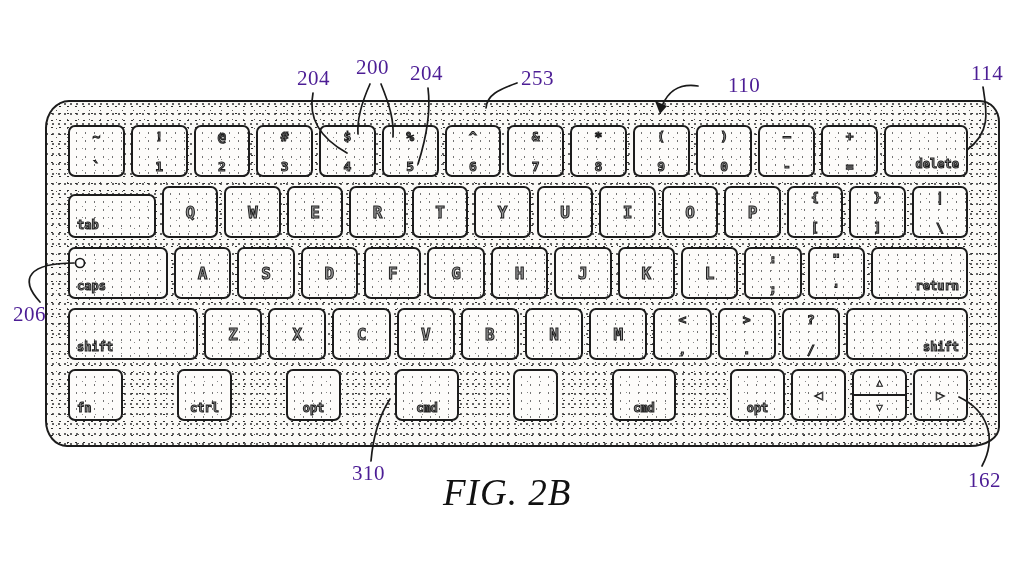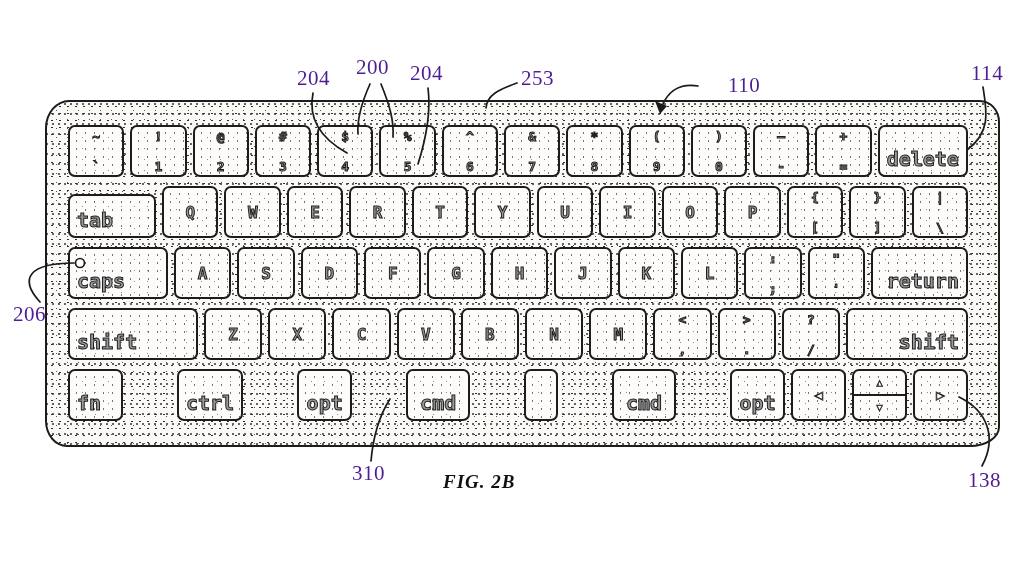--- a/index.html
+++ b/index.html
@@ -39,21 +39,21 @@
     -webkit-text-stroke:1px #1d1d1d;
   }
   
   .w-delete{flex:0 0 84px;} .w-tab{flex:0 0 88px;margin-top:8px;} .w-caps{flex:0 0 100px;}
   .w-return{flex:0 0 97px;} .w-shiftl{flex:0 0 130px;} .w-shiftr{flex:0 0 122px;}
   .w-mod{flex:0 0 55px;} .w-cmd{flex:0 0 64px;} .w-space{flex:1 1 auto;}
   
   .k-sym{justify-content:space-between;padding:3px 0 2px 0;font-size:13px;line-height:13px;}
   .k-letter span{font-size:16px;}
   .k-arrow span{font-size:15px;-webkit-text-stroke:0.6px #1d1d1d;}
-  .k-label{justify-content:flex-end;padding:0 7px 4px 7px;font-size:20px;align-items:center;flex-direction:row;}
+  .k-label{justify-content:flex-end;padding:0 7px 4px 7px;font-size:12px;align-items:center;flex-direction:row;}
   .k-label.al-left{justify-content:flex-start;align-items:flex-end;}
   .k-label.al-right{justify-content:flex-end;align-items:flex-end;}
   .k-label.al-center{justify-content:center;align-items:flex-end;margin-left:48px;}
   .k-split{padding:0;justify-content:stretch;}
   .k-split .half{flex:1 1 0;width:100%;display:flex;align-items:center;justify-content:center;
     font-size:11px;-webkit-text-stroke:0.5px #1d1d1d;}
   .k-split .half2{border-top:2px solid #1c1c1c;}
   
   #leaders{position:absolute;left:0;top:0;pointer-events:none;}
   
@@ -63,22 +63,22 @@
     letter-spacing:0.5px;
   }
   #ref-204l{left:297px;top:66px;} #ref-200{left:356px;top:55px;}
   #ref-204r{left:410px;top:61px;} #ref-202{left:521px;top:66px;}
   #ref-110{left:728px;top:73px;} #ref-114{left:971px;top:61px;}
   #ref-206{left:13px;top:302px;} #ref-310{left:352px;top:461px;}
   #ref-104{left:968px;top:468px;}
   
   #caption{
     position:absolute;left:443px;top:471px;
-    font-family:"Liberation Serif",serif;font-style:italic;font-weight:bold;
-    font-size:19px;color:#111;letter-spacing:1px;
+    font-family:"Liberation Serif",serif;font-style:italic;font-weight:normal;
+    font-size:37px;color:#111;letter-spacing:1px;
   }
 </style>
 </head>
 <body>
 
 <div id="kb">
   <div>
       <div class="krow">
         <div class="key k-sym">
           <span>~</span>
@@ -319,15 +319,15 @@
 </svg>
 
 <div class="ref" id="ref-204l">204</div>
 <div class="ref" id="ref-200">200</div>
 <div class="ref" id="ref-204r">204</div>
 <div class="ref" id="ref-202">253</div>
 <div class="ref" id="ref-110">110</div>
 <div class="ref" id="ref-114">114</div>
 <div class="ref" id="ref-206">206</div>
 <div class="ref" id="ref-310">310</div>
-<div class="ref" id="ref-104">138</div>
+<div class="ref" id="ref-104">162</div>
 
 <div id="caption">FIG. 2B</div>
 
 </body></html>

